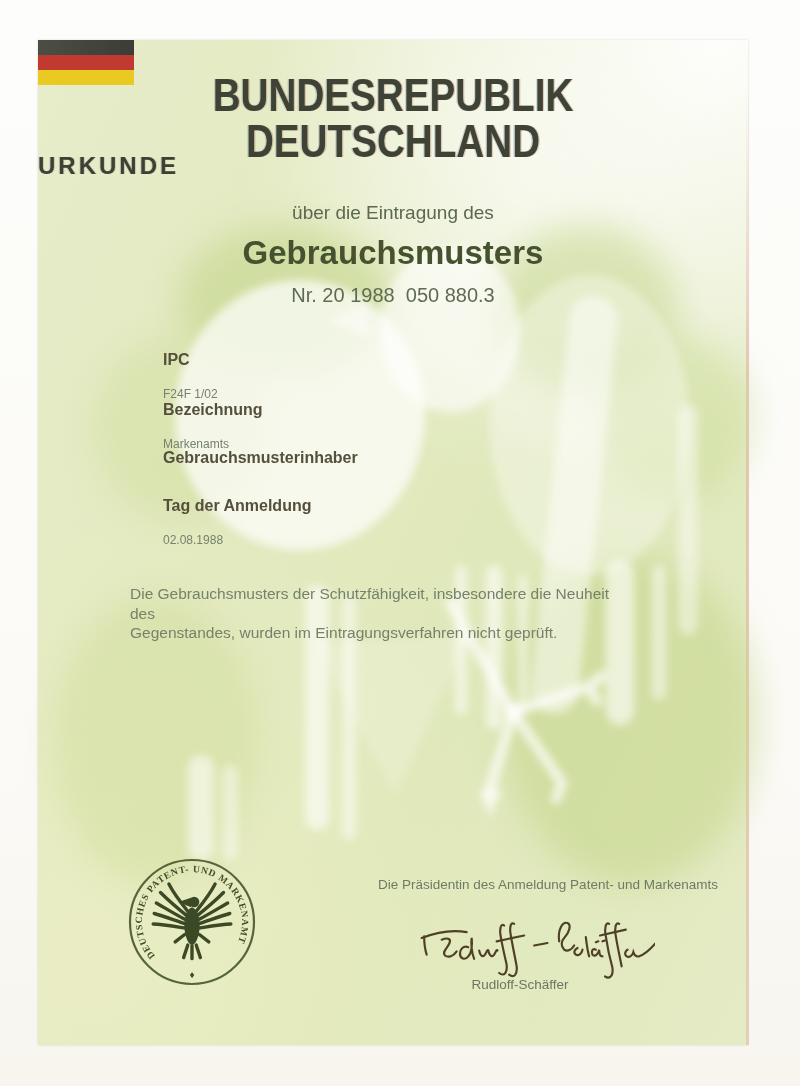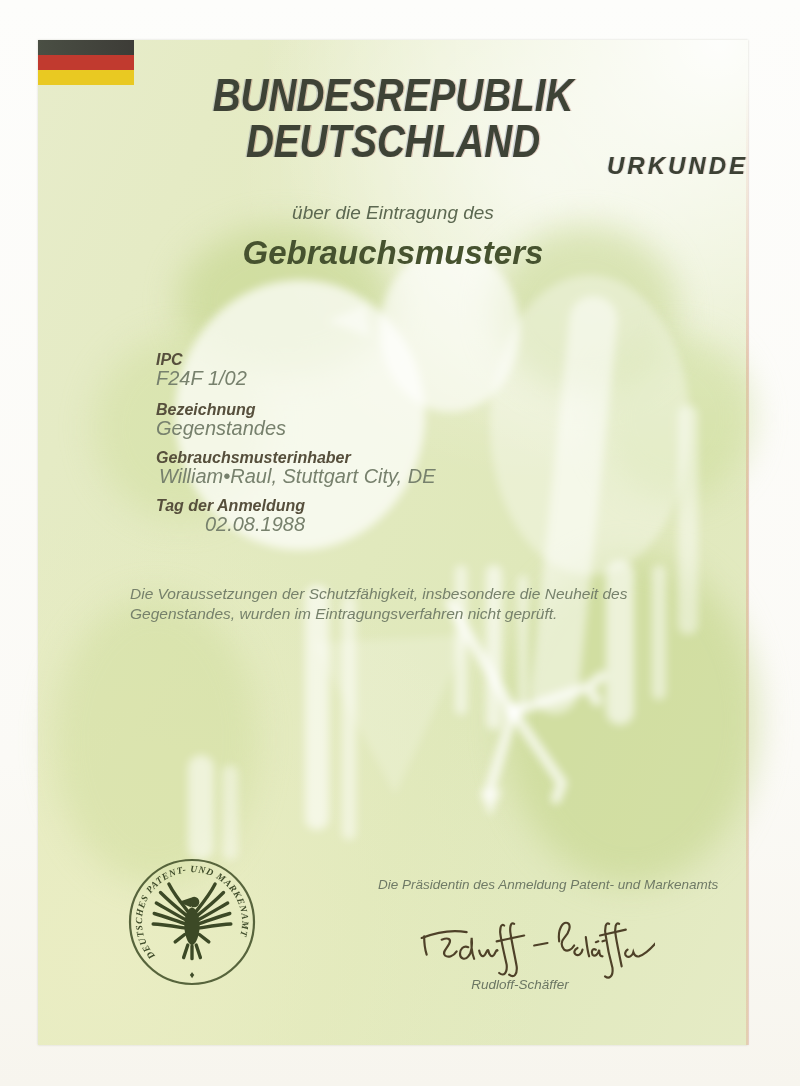--- a/index.html
+++ b/index.html
@@ -9,46 +9,45 @@
     font-family:"Liberation Sans", sans-serif;
   }
   .paper{
     position:absolute;left:38px;top:40px;width:710px;height:1005px;
     background:
       radial-gradient(circle at 96% 0%, rgba(255,255,255,.95), rgba(255,255,255,0) 38%),
       radial-gradient(circle at 70% 14%, rgba(255,255,255,.5), rgba(255,255,255,0) 30%),
       radial-gradient(circle at 8% 92%, rgba(236,238,196,.8), rgba(236,238,196,0) 40%),
       linear-gradient(115deg,#e7ecca 0%,#e3eac0 35%,#dfe8ba 62%,#e5ebc5 100%);
     box-shadow:0 0 2px rgba(150,150,130,.35);
-    font-style:italic;
   }
   .paper::after{content:"";position:absolute;right:-1px;top:4%;bottom:0;width:3px;
     background:linear-gradient(rgba(228,150,140,0), rgba(224,142,130,.4) 30%, rgba(224,142,130,.3));}
   .blob{position:absolute;border-radius:50%;filter:blur(16px);z-index:1;}
   .b1{left:140px;top:185px;width:215px;height:150px;background:rgba(193,212,134,.55);}
   .b2{left:455px;top:185px;width:185px;height:170px;background:rgba(193,212,134,.5);}
   .b3{left:560px;top:295px;width:155px;height:165px;background:rgba(198,216,140,.42);}
   .b4{left:55px;top:295px;width:175px;height:185px;background:rgba(200,217,143,.35);}
   .b5{left:465px;top:515px;width:255px;height:330px;background:rgba(193,212,134,.5);}
   .b6{left:15px;top:555px;width:205px;height:290px;background:rgba(198,216,140,.35);}
   .watermark{position:absolute;left:132px;top:195px;z-index:2;filter:blur(4px);}
   .txt{position:absolute;z-index:3;}
   .title{left:0;right:0;top:32px;text-align:center;font-size:46px;line-height:46px;font-weight:bold;
     color:#3e4336;transform:scaleX(.84);
     text-shadow:1.5px 0 0 rgba(150,60,50,.25), -1.5px 0 0 rgba(60,70,140,.2);}
-  .urkunde{left:0;right:0;top:112px;text-align:right;font-size:24px;font-weight:bold;
+  .urkunde{left:0;right:0;top:112px;text-align:left;font-size:24px;font-weight:bold;
     letter-spacing:3px;color:#3c4134;
-    text-shadow:1px 0 0 rgba(140,60,70,.22), -1px 0 0 rgba(60,80,130,.18);padding-left:48px;}
+    text-shadow:1px 0 0 rgba(140,60,70,.22), -1px 0 0 rgba(60,80,130,.18);}
   .subtitle{left:0;right:0;top:162px;text-align:center;font-size:19px;color:#5c6851;}
   .subject{left:0;right:0;top:194px;text-align:center;font-size:33px;font-weight:bold;color:#46522f;}
   .number{left:0;right:0;top:244px;text-align:center;font-size:20px;color:#5f6b55;white-space:pre;}
-  .field{left:118px;}
-  .f0{top:311px;} .f1{top:361px;} .f2{top:409px;} .f3{top:457px;text-align:right;} .f4{top:505px;}
+  .field{left:125px;}
+  .f0{top:311px;} .f1{top:361px;} .f2{top:409px;} .f3{top:457px;} .f4{top:505px;}
   .flabel{font-size:16px;line-height:17px;font-weight:bold;color:#564f3c;}
-  .fvalue{font-size:20px;line-height:17px;color:#77816d;margin-top:2px;}
+  .fvalue{font-size:12px;line-height:17px;color:#77816d;margin-top:18px;}
   .f2 .fvalue{padding-left:3px;}
   .note{left:92px;top:544px;width:500px;font-size:15.5px;line-height:19.5px;color:#76816b;}
   .flag{left:-8px;top:848px;width:96px;height:45px;display:flex;flex-direction:column;z-index:3;}
   .fb{flex:1;}
   .fb-black{background:linear-gradient(90deg,#4a4f44,#3d3c37);}
   .fb-red{background:#c13a2f;}
   .fb-gold{background:#e9c922;}
   .seal{left:84px;top:812px;z-index:4;}
   .president{left:340px;top:837px;font-size:13.5px;color:#6f7a66;}
   .signature{left:367px;top:868px;z-index:3;}
@@ -90,40 +89,40 @@
       <path d="M343,477 L318,560"></path>
     </g>
     <polygon points="310,556 332,554 320,582" opacity=".7"></polygon>
     <circle cx="343" cy="477" r="9" opacity=".85"></circle>
   </svg>
 
   <div class="txt title">BUNDESREPUBLIK DEUTSCHLAND</div>
   <div class="txt urkunde">URKUNDE</div>
   <div class="txt subtitle">über die Eintragung des</div>
   <div class="txt subject">Gebrauchsmusters</div>
+  <div class="txt number">Nr. 20 1988  050 880.3</div>
 
   <div class="txt field f0">
     <div class="flabel">IPC</div>
     <div class="fvalue">F24F 1/02</div>
   </div>
   <div class="txt field f1">
     <div class="flabel">Bezeichnung</div>
-    <div class="fvalue">Gegenstandes</div>
+    <div class="fvalue">Markenamts</div>
   </div>
   <div class="txt field f2">
     <div class="flabel">Gebrauchsmusterinhaber</div>
-    <div class="fvalue">William•Raul, Stuttgart City, DE</div>
   </div>
   <div class="txt field f3">
     <div class="flabel">Tag der Anmeldung</div>
     <div class="fvalue">02.08.1988</div>
   </div>
 
   <div class="txt note">
-    <div>Die Voraussetzungen der Schutzfähigkeit, insbesondere die Neuheit des</div>
+    <div>Die Gebrauchsmusters der Schutzfähigkeit, insbesondere die Neuheit des</div>
     <div>Gegenstandes, wurden im Eintragungsverfahren nicht geprüft.</div>
   </div>
 
   <div class="flag">
     <div class="fb fb-black"></div>
     <div class="fb fb-red"></div>
     <div class="fb fb-gold"></div>
   </div>
 
   <svg class="txt seal" width="140" height="140" viewBox="0 0 140 140">

